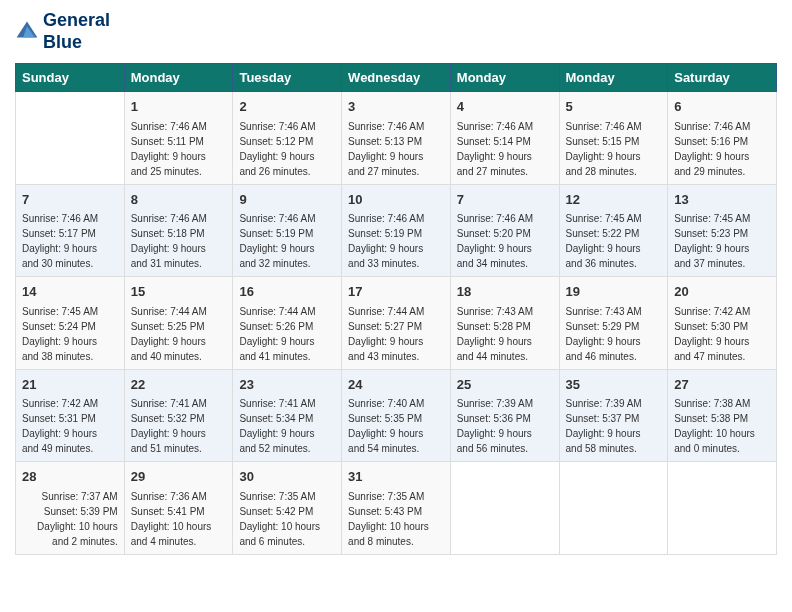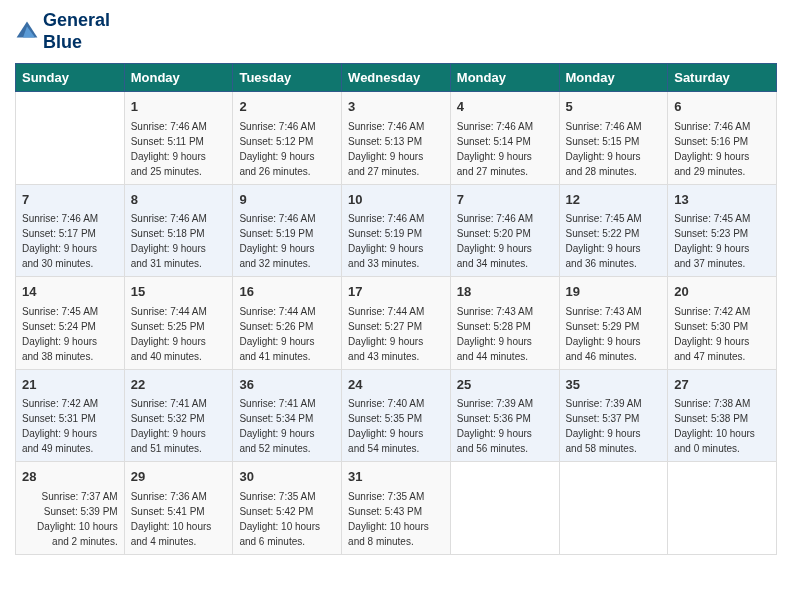--- a/index.html
+++ b/index.html
@@ -277,21 +277,21 @@
 and 49 minutes.</div>
         </td>
         <td>
           <span class="day-num">22</span>
           <div class="day-info" style="white-space: pre-line;">Sunrise: 7:41 AM
 Sunset: 5:32 PM
 Daylight: 9 hours
 and 51 minutes.</div>
         </td>
         <td>
-          <span class="day-num">36</span>
+          <span class="day-num">23</span>
           <div class="day-info" style="white-space: pre-line;">Sunrise: 7:41 AM
 Sunset: 5:34 PM
 Daylight: 9 hours
 and 52 minutes.</div>
         </td>
         <td>
           <span class="day-num">24</span>
           <div class="day-info" style="white-space: pre-line;">Sunrise: 7:40 AM
 Sunset: 5:35 PM
 Daylight: 9 hours

